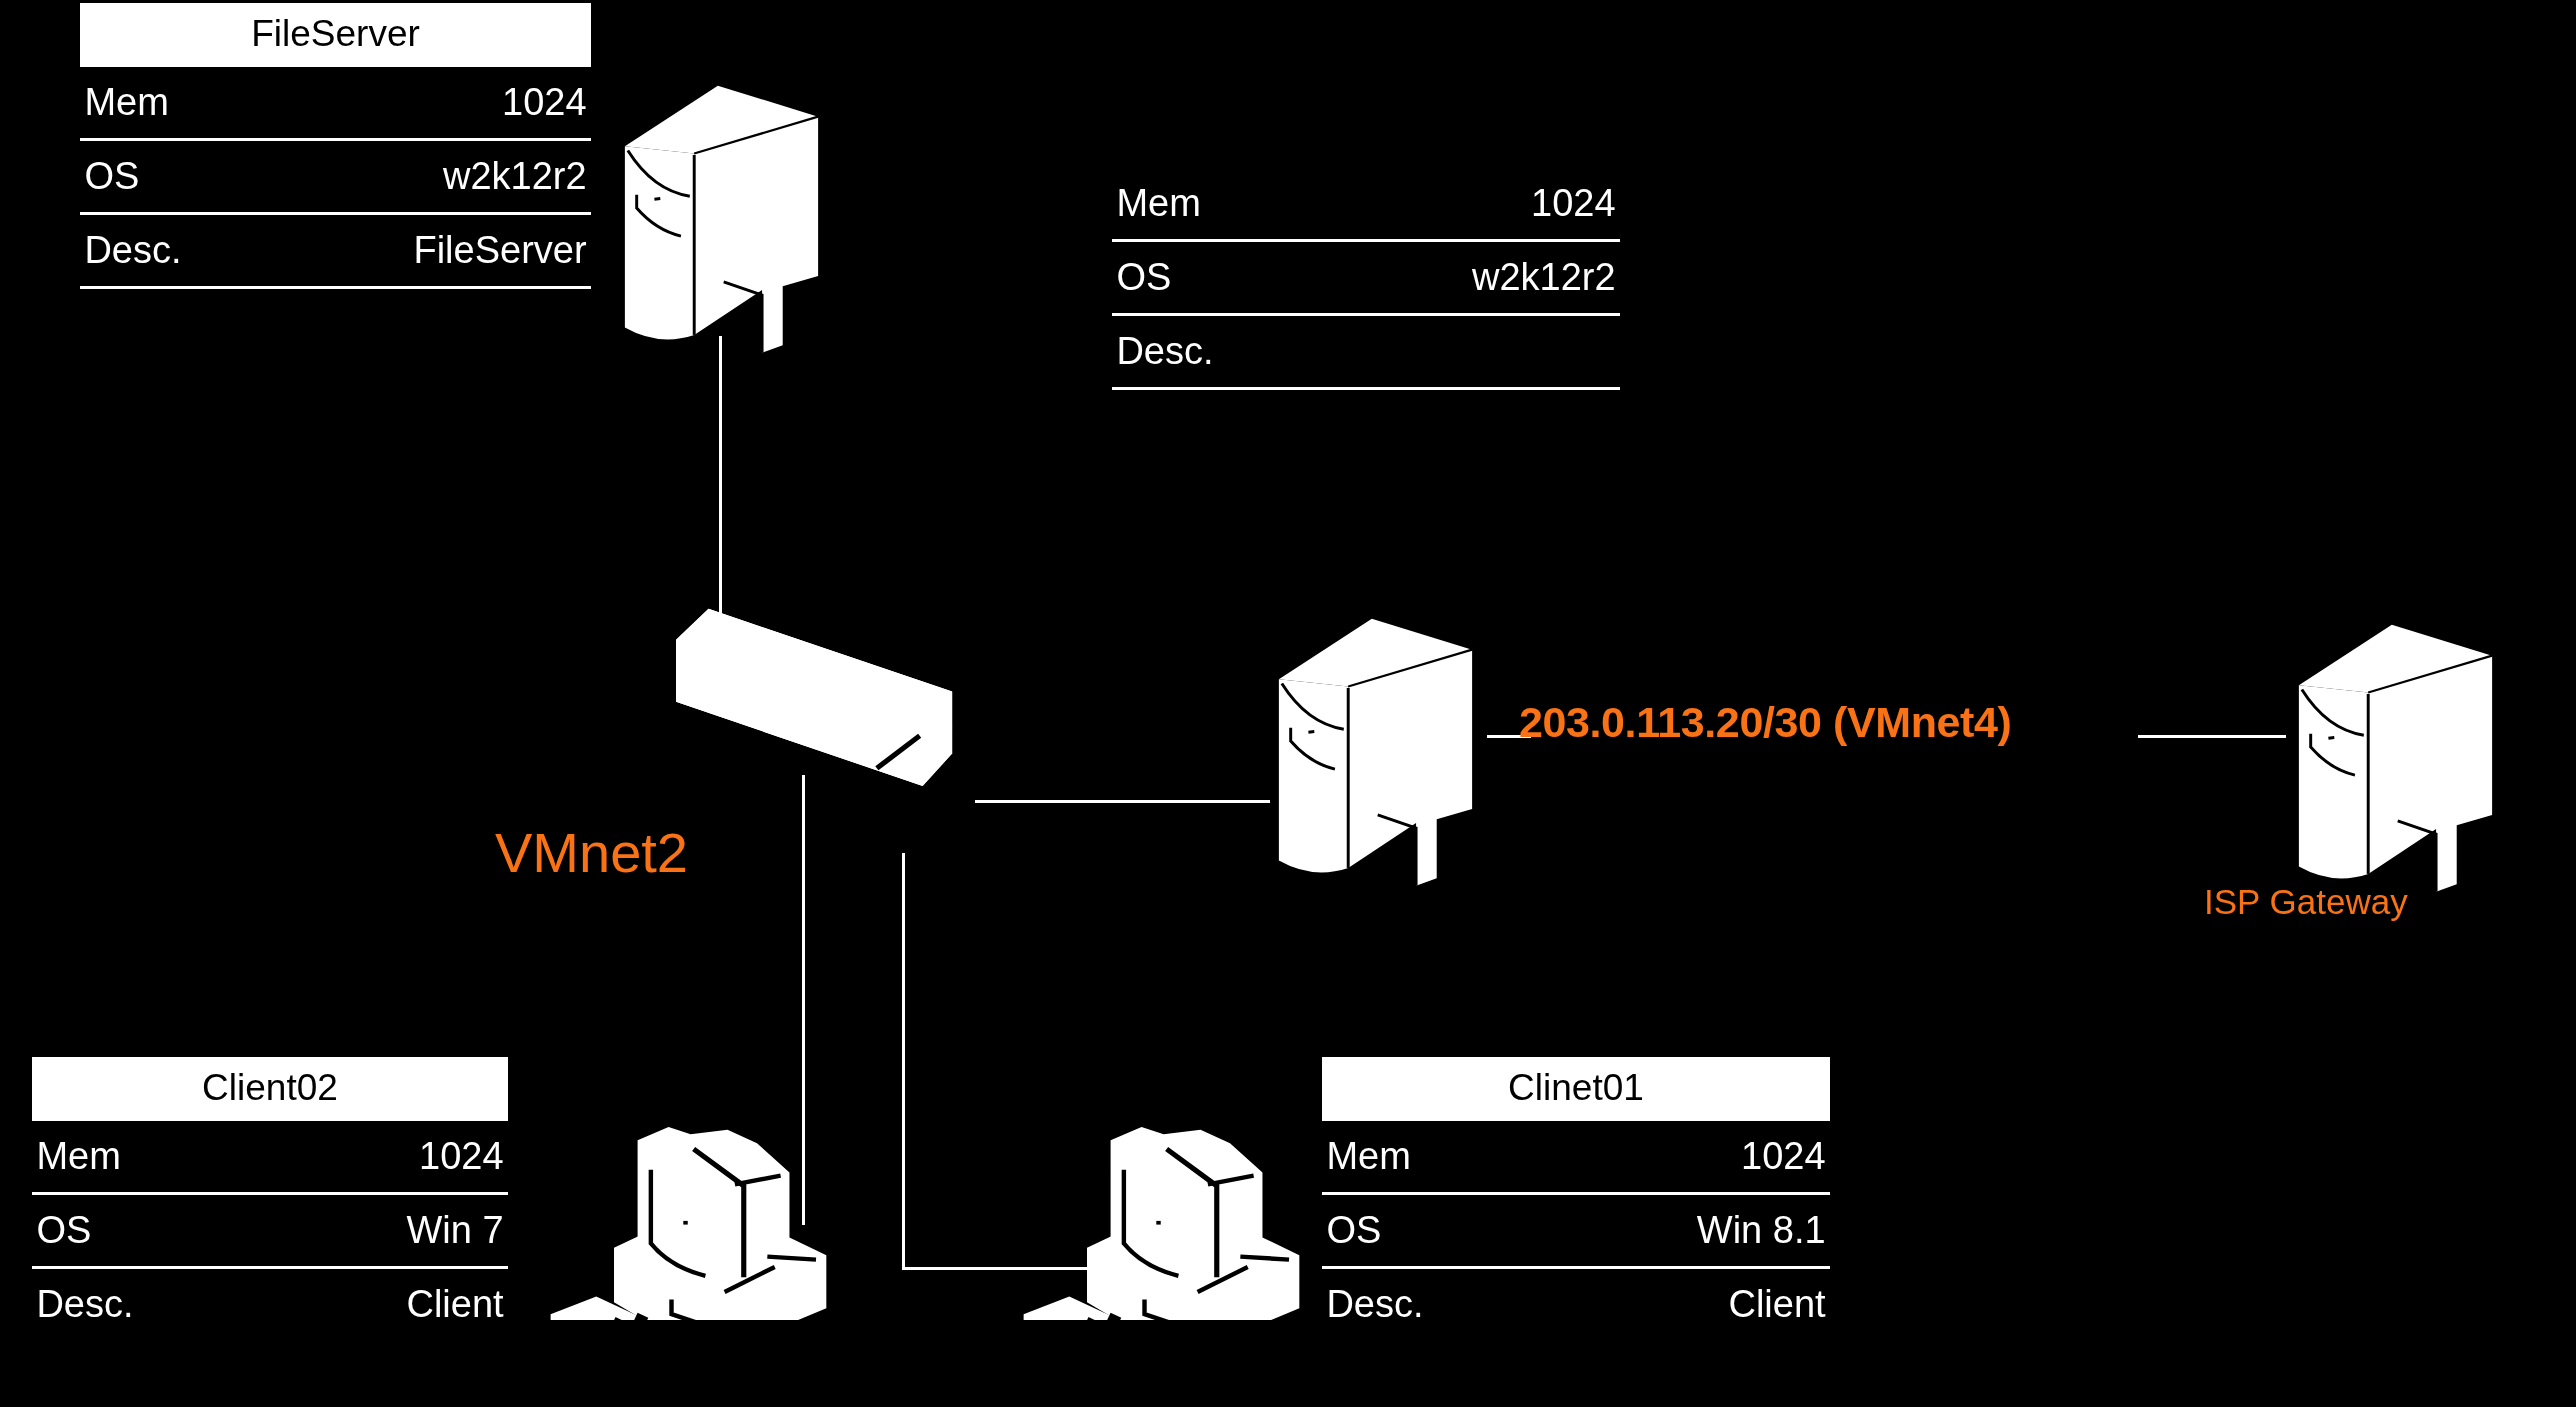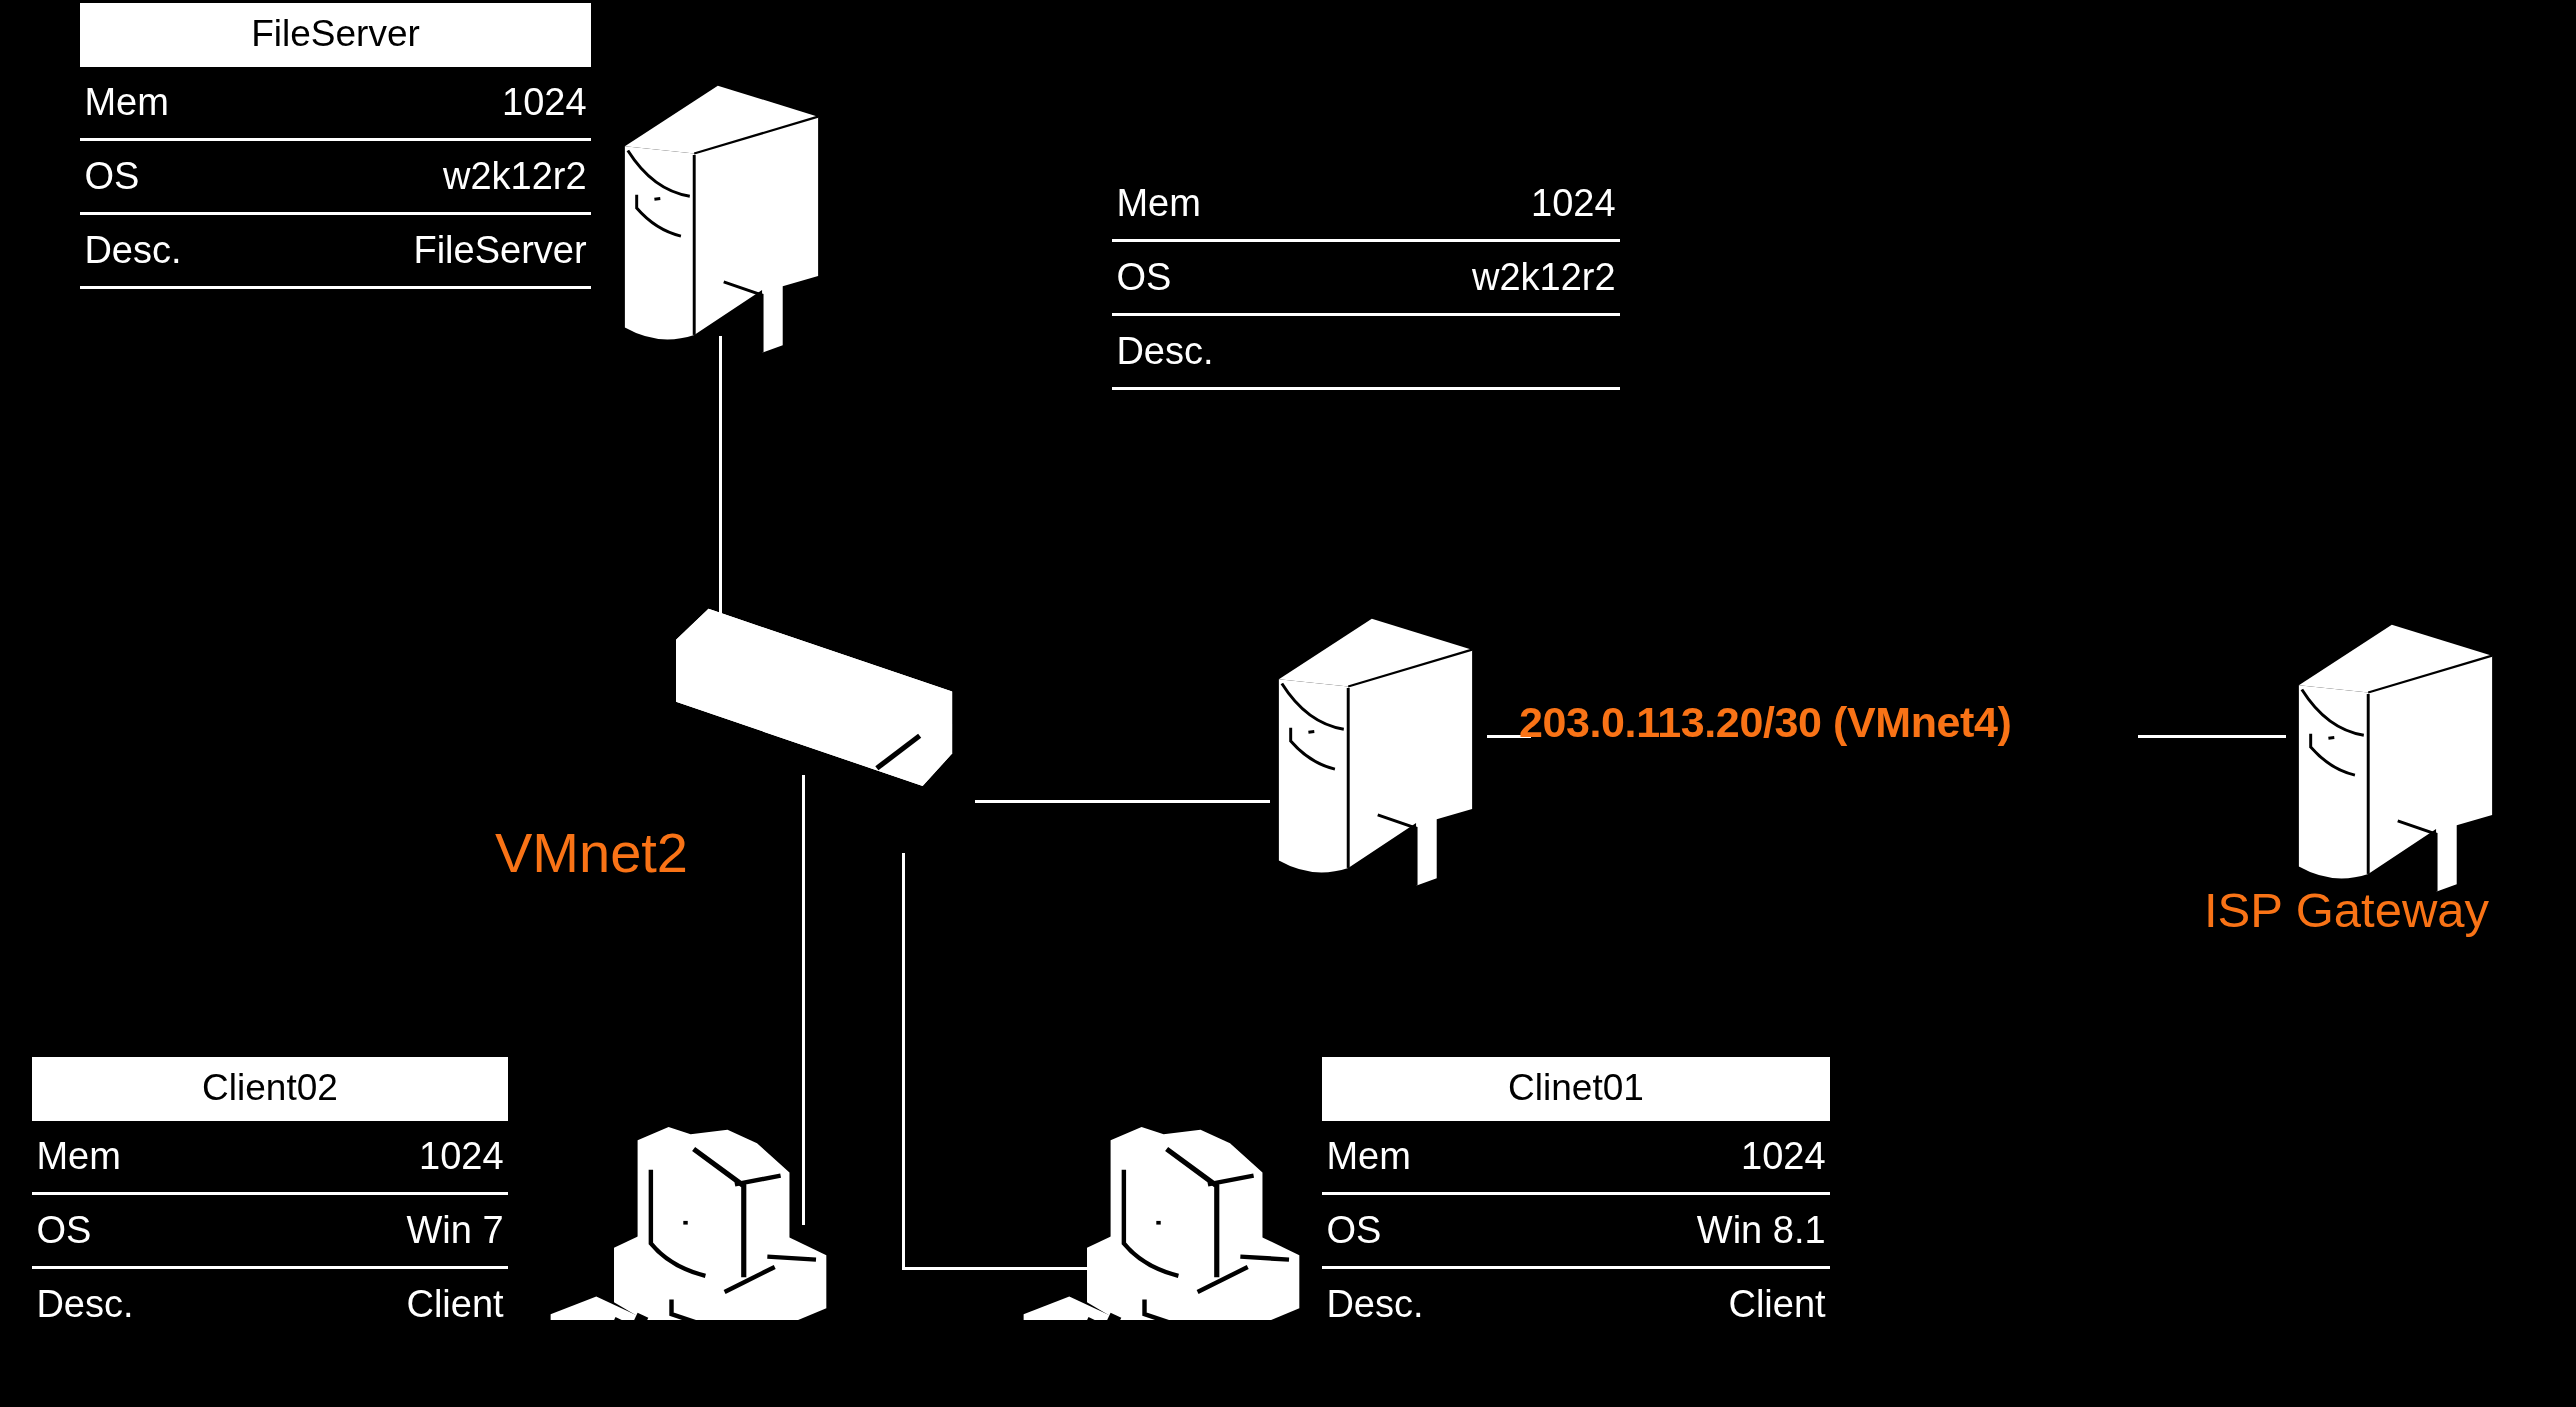--- a/index.html
+++ b/index.html
@@ -66,21 +66,21 @@
     white-space: nowrap;
   }
   #vmnet2-label {
     left: 495px;
     top: 820px;
     font-size: 56px;
   }
   #isp-label {
     left: 2204px;
     top: 882px;
-    font-size: 49px;
+    font-size: 35px;
   }
   #vmnet4-label {
     left: 1519px;
     top: 698px;
     font-size: 43px;
     font-weight: bold;
     letter-spacing: -0.4px;
   }
 
   

